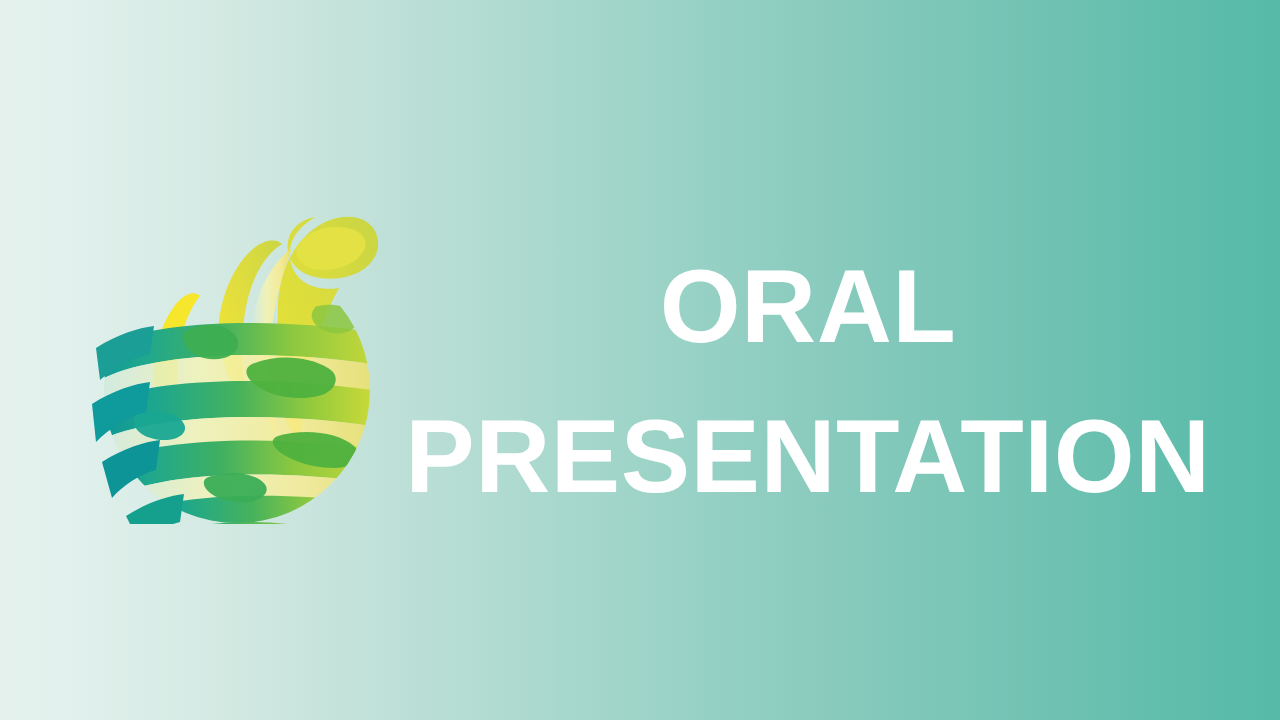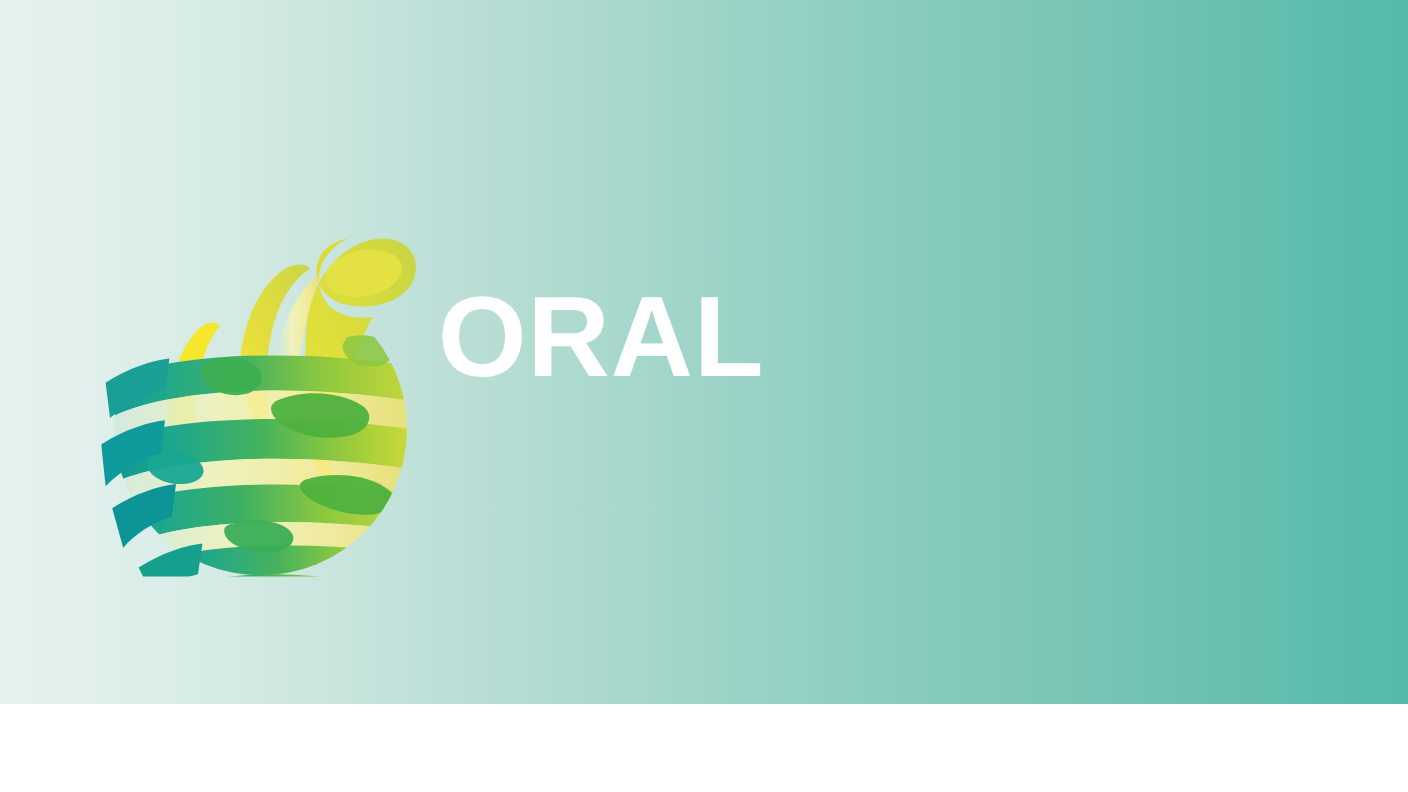--- a/index.html
+++ b/index.html
@@ -5,23 +5,24 @@
 <style>
   html, body {
     margin: 0;
     padding: 0;
     background: #ffffff;
   }
 
   #slide {
     position: relative;
     width: 1280px;
-    height: 640px;
+    height: 720px;
     overflow: hidden;
     font-family: "Liberation Sans", "DejaVu Sans", sans-serif;
+    text-align: center;
   }
 
   
   #slide-bg {
     position: absolute;
     inset: 0;
     background: linear-gradient(
         to right,
         #e5f2ee 0%,
         #e1f0ec 6%,
@@ -199,15 +200,16 @@
         <path d="M48 346 C 92 322, 170 318, 232 332 C 260 338, 274 348, 268 358
                  C 258 372, 212 376, 160 368 C 110 360, 70 352, 48 346 Z" fill="url(#gBandA)"></path>
         <path d="M70 360 C 110 348, 172 346, 216 356 C 236 361, 242 368, 232 372
                  C 208 380, 142 378, 98 370 C 80 366, 70 363, 70 360 Z" fill="url(#gPale)" opacity="0.7"></path>
       </g>
     </svg>
   </div>
 
   <div id="headline">
     <div class="headline-line">ORAL</div>
+    <div class="headline-line">PRESENTATION</div>
   </div>
 
 </div>
 
 </body></html>

